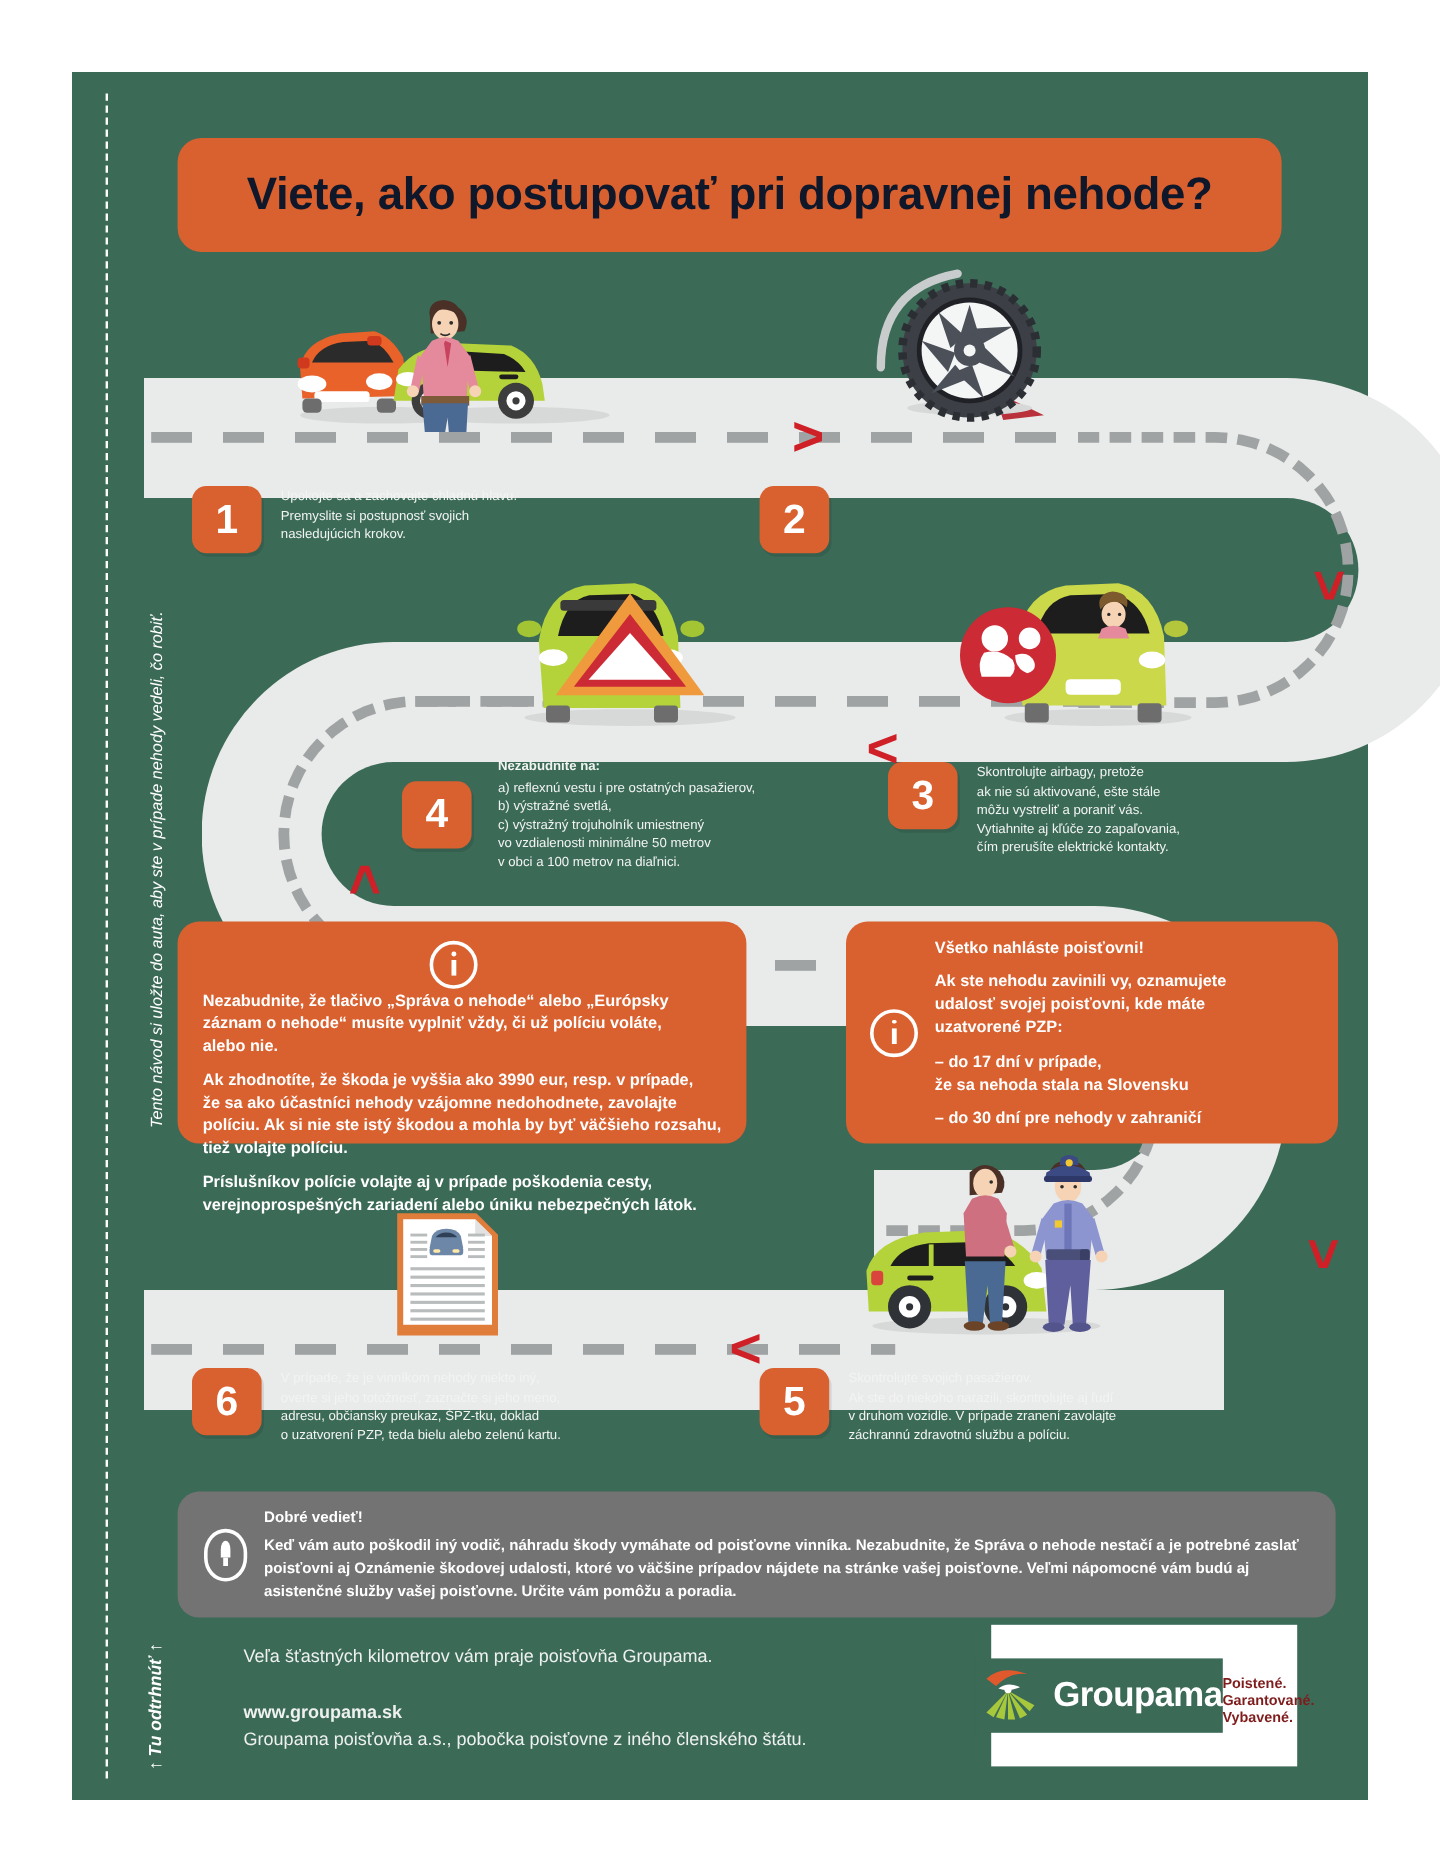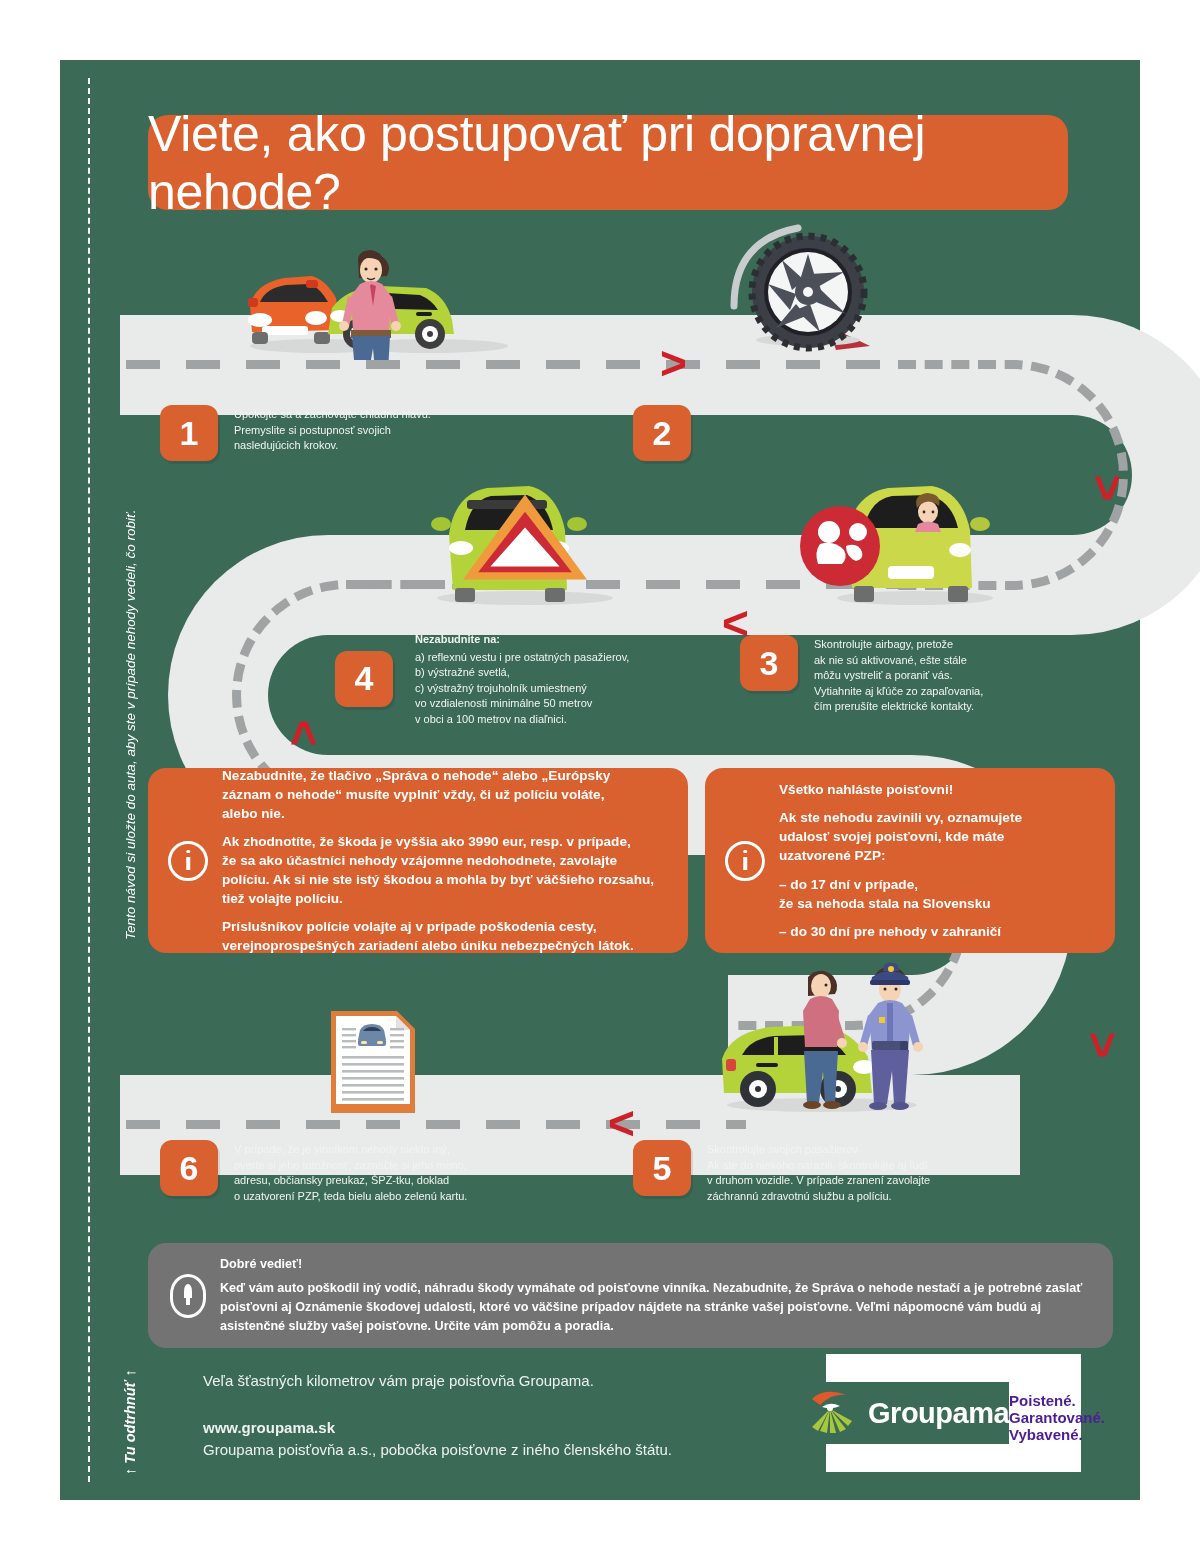--- a/index.html
+++ b/index.html
@@ -27,21 +27,21 @@
   .dash-bot{left:66px;top:1060px;width:620px;}
 
   .arc-dash{position:absolute;border-style:dashed;border-color:#a0a3a3;border-width:9px;box-sizing:border-box;}
   .arc1{left:838px;top:300px;width:230px;height:230px;border-radius:0 115px 115px 0;border-left:none;}
   .arc2{left:172px;top:520px;width:230px;height:230px;border-radius:115px 0 0 115px;border-right:none;}
   .arc3{left:678px;top:740px;width:230px;height:230px;border-radius:0 115px 115px 0;border-left:none;}
   .chevron{position:absolute;font-family:"Liberation Sans",sans-serif;color:#cf2027;font-weight:900;font-size:46px;line-height:1;}
 
   
   .title-box{position:absolute;left:148px;top:115px;width:920px;height:95px;background:#d9602f;border-radius:20px;display:flex;align-items:center;justify-content:center;}
-  .title-box h1{margin:0;color:#ffffff;font-size:50px;font-weight:normal;letter-spacing:-0.3px;font-family:"Liberation Sans",sans-serif;}
+  .title-box h1{margin:0;color:#0f172a;font-size:38px;font-weight:bold;letter-spacing:-0.3px;font-family:"Liberation Sans",sans-serif;}
 
   
   .vtext{position:absolute;color:#ffffff;font-style:italic;font-size:13.5px;white-space:nowrap;transform-origin:0 0;transform:rotate(-90deg);}
   .vtext-note{left:123px;top:940px;}
   .vtext-tear{left:122px;top:1475px;font-weight:bold;font-size:14.5px;}
 
   
   .step{position:absolute;display:flex;align-items:flex-start;}
   .numbox{width:58px;height:56px;background:#d9602f;border-radius:12px;color:#fff;font-size:34px;font-weight:bold;display:flex;align-items:center;justify-content:center;flex:0 0 auto;box-shadow:2px 3px 0 rgba(0,0,0,.09);}
   .steptext{color:#f2f4f2;font-size:11px;line-height:1.42;margin-left:16px;padding-top:2px;white-space:pre-line;}
@@ -50,21 +50,21 @@
   .step2{left:633px;top:405px;width:380px;}
   .step4{left:335px;top:630px;width:420px;align-items:center;}
   .step3{left:740px;top:635px;width:330px;}
   .step6{left:160px;top:1140px;width:460px;}
   .step5{left:633px;top:1140px;width:420px;}
   .step4 .steptext{margin-left:22px;}
   .step4 .s4title{font-weight:bold;display:block;margin-bottom:2px;}
 
   
   .infobox{position:absolute;background:#d9602f;border-radius:18px;display:flex;align-items:center;padding:16px 20px;box-sizing:border-box;}
-  .info-left{left:148px;top:768px;width:540px;height:185px;}
+  .info-left{left:148px;top:768px;width:474px;height:185px;flex-direction:column;}
   .info-right{left:705px;top:768px;width:410px;height:185px;}
   .icon-i{flex:0 0 auto;width:34px;height:34px;border-radius:50%;border:3px solid #ffffff;position:relative;margin-right:14px;}
   .icon-i:before{content:"";position:absolute;left:50%;top:6px;width:3.5px;height:3.5px;background:#fff;border-radius:50%;transform:translateX(-50%);}
   .icon-i:after{content:"";position:absolute;left:50%;top:13px;width:3.5px;height:13px;background:#fff;transform:translateX(-50%);}
   .infotext{color:#ffffff;font-size:13.6px;line-height:1.4;font-weight:bold;}
   .infotext p{margin:0 0 9px 0;white-space:pre-line;}
   .infotext p:last-child{margin-bottom:0;}
 
   
   .goodbox{position:absolute;left:148px;top:1243px;width:965px;height:105px;background:#737373;border-radius:18px;display:flex;align-items:center;padding:12px 22px;box-sizing:border-box;}
@@ -75,21 +75,21 @@
   .goodtitle{font-weight:bold;display:block;margin-bottom:5px;}
   .goodbody{display:block;font-weight:bold;}
 
   
   .footer-text{position:absolute;left:203px;top:1370px;color:#eef1ef;font-size:15px;line-height:1.5;}
   .footer-text .ln2{margin-top:24px;}
   .footer-text .url{font-weight:bold;display:block;}
   .logo-box{position:absolute;left:826px;top:1354px;width:255px;height:118px;background:#ffffff;display:flex;align-items:center;justify-content:center;padding:6px;box-sizing:border-box;}
   .logo-green{width:218px;height:62px;background:#3b6a57;display:flex;align-items:center;justify-content:center;}
   .logo-word{color:#ffffff;font-size:29px;font-weight:bold;letter-spacing:-0.5px;margin-left:8px;}
-  .logo-claim{color:#4c1d95;font-size:15px;font-weight:bold;margin-top:8px;}
+  .logo-claim{color:#7f1d1d;font-size:12px;font-weight:bold;margin-top:8px;}
 
   
   .ill{position:absolute;}
 </style>
 </head>
 <body>
 
 <div class="page">
   <div class="board">
 

